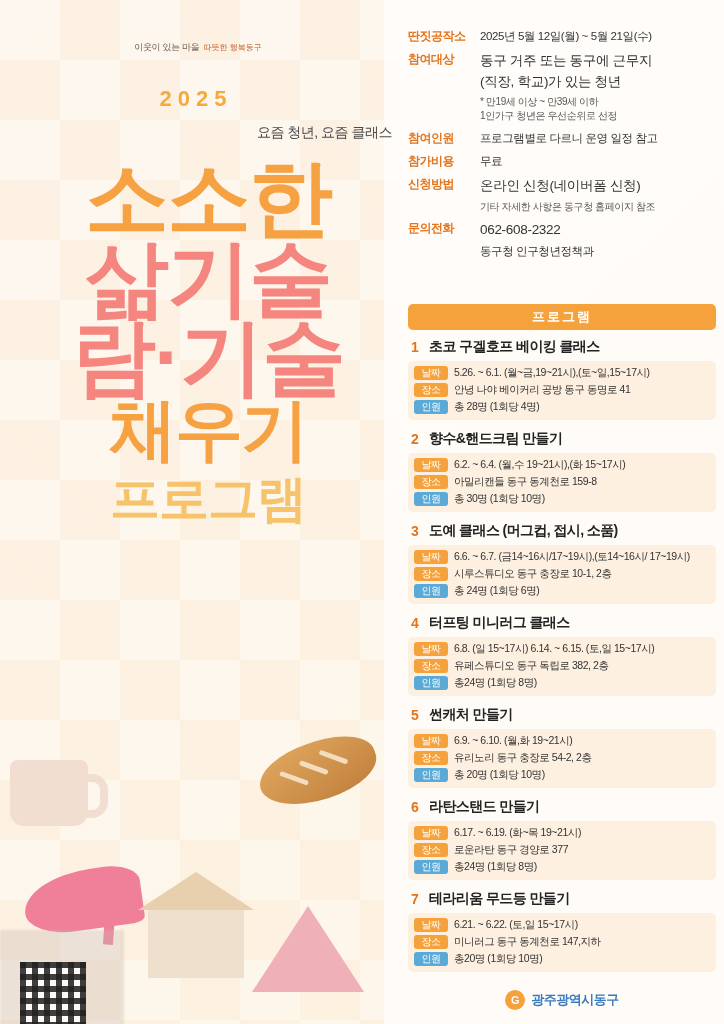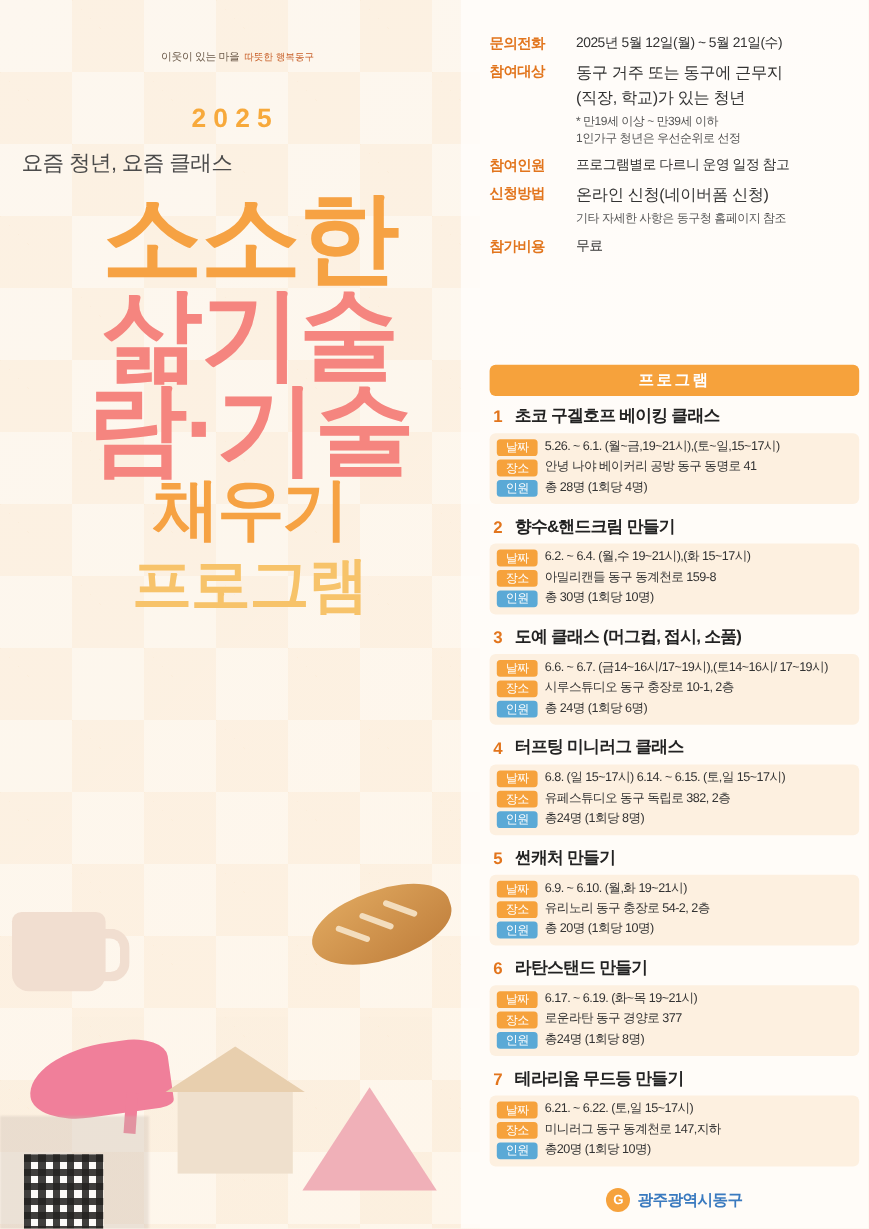--- a/index.html
+++ b/index.html
@@ -44,38 +44,38 @@
     display:flex; align-items:center; justify-content:center; gap:4px;
   }
   .logo-top .lt-a { font-size:9px; color:#6b5a4a; letter-spacing:-0.3px; }
   .logo-top .lt-c { font-size:8px; color:#c8602a; }
 
   .year {
     position:absolute; left:0; top:70px; width:392px; text-align:center;
     font-size:22px; font-weight:bold; color:#f7a93b; letter-spacing:6px;
   }
   .subtitle {
-    position:absolute; left:0; top:108px; width:392px; text-align:left;
-    font-size:18px; color:#4b4b4b; letter-spacing:-0.5px;margin-left:18px;
+    position:absolute; left:0; top:108px; width:392px; text-align:right;
+    font-size:14px; color:#4b4b4b; letter-spacing:-0.5px;
   }
 
   .bigtitle {
     position:absolute; left:0; top:140px; width:392px;
     text-align:center;
     padding-left:24px;
   }
   .bigtitle .l1, .bigtitle .l2, .bigtitle .l3, .bigtitle .l4 {
     font-weight:bold;
     letter-spacing:-2px;
     line-height:1.02;
   }
   .bigtitle .l1 { font-size:84px; color:#f6a243; }
   .bigtitle .l2 { font-size:84px; color:#f5857f; margin-top:-6px; }
   .bigtitle .l3 { font-size:84px; color:#f5857f; margin-top:-6px; }
-  .bigtitle .l4 { font-size:56px; color:#f6a243; margin-top:-6px; }
+  .bigtitle .l4 { font-size:68px; color:#f6a243; margin-top:-6px; }
   .bigtitle .l5 {
     font-size:50px; color:#f7c36a; font-weight:bold;
     letter-spacing:-1px; margin-top:2px;
   }
 
   
   .illus { position:absolute; left:0; bottom:0; width:392px; height:340px; }
   .mug {
     position:absolute; left:10px; top:60px; width:78px; height:66px;
     background:#f1ded0; border-radius:8px 8px 14px 14px;
@@ -228,46 +228,53 @@
       <div class="cone"></div>
       <div class="blur-box"></div>
       <div class="qr"></div>
     </div>
   </div>
 
   <div class="right">
 
     <div class="info">
       <div class="info-row">
-        <div class="info-label">문의전화</div>
+        <div class="info-label">딴짓공작소</div>
         <div class="info-val big">2025년 5월 12일(월) ~ 5월 21일(수)</div>
       </div>
       <div class="info-row">
         <div class="info-label">참여대상</div>
         <div class="info-val">
           <span class="big" style="white-space:pre-line">동구 거주 또는 동구에 근무지
 (직장, 학교)가 있는 청년</span>
           <span class="sub" style="white-space:pre-line">* 만19세 이상 ~ 만39세 이하
 1인가구 청년은 우선순위로 선정</span>
         </div>
       </div>
       <div class="info-row">
         <div class="info-label">참여인원</div>
         <div class="info-val big">프로그램별로 다르니 운영 일정 참고</div>
       </div>
       <div class="info-row">
+        <div class="info-label">참가비용</div>
+        <div class="info-val big">무료</div>
+      </div>
+      <div class="info-row">
         <div class="info-label">신청방법</div>
         <div class="info-val">
           <span class="big">온라인 신청(네이버폼 신청)</span>
           <span class="sub">기타 자세한 사항은 동구청 홈페이지 참조</span>
         </div>
       </div>
       <div class="info-row">
-        <div class="info-label">참가비용</div>
-        <div class="info-val big">무료</div>
+        <div class="info-label">문의전화</div>
+        <div class="info-val">
+          <span class="big">062-608-2322</span>
+          <span class="sub" style="font-size:11.5px;color:#333">동구청 인구청년정책과</span>
+        </div>
       </div>
     </div>
 
     <div class="prog-header">프로그램</div>
 
     <div class="prog-list">
 
       <div class="prog">
         <div class="prog-title">
           <span class="prog-num">1</span>

